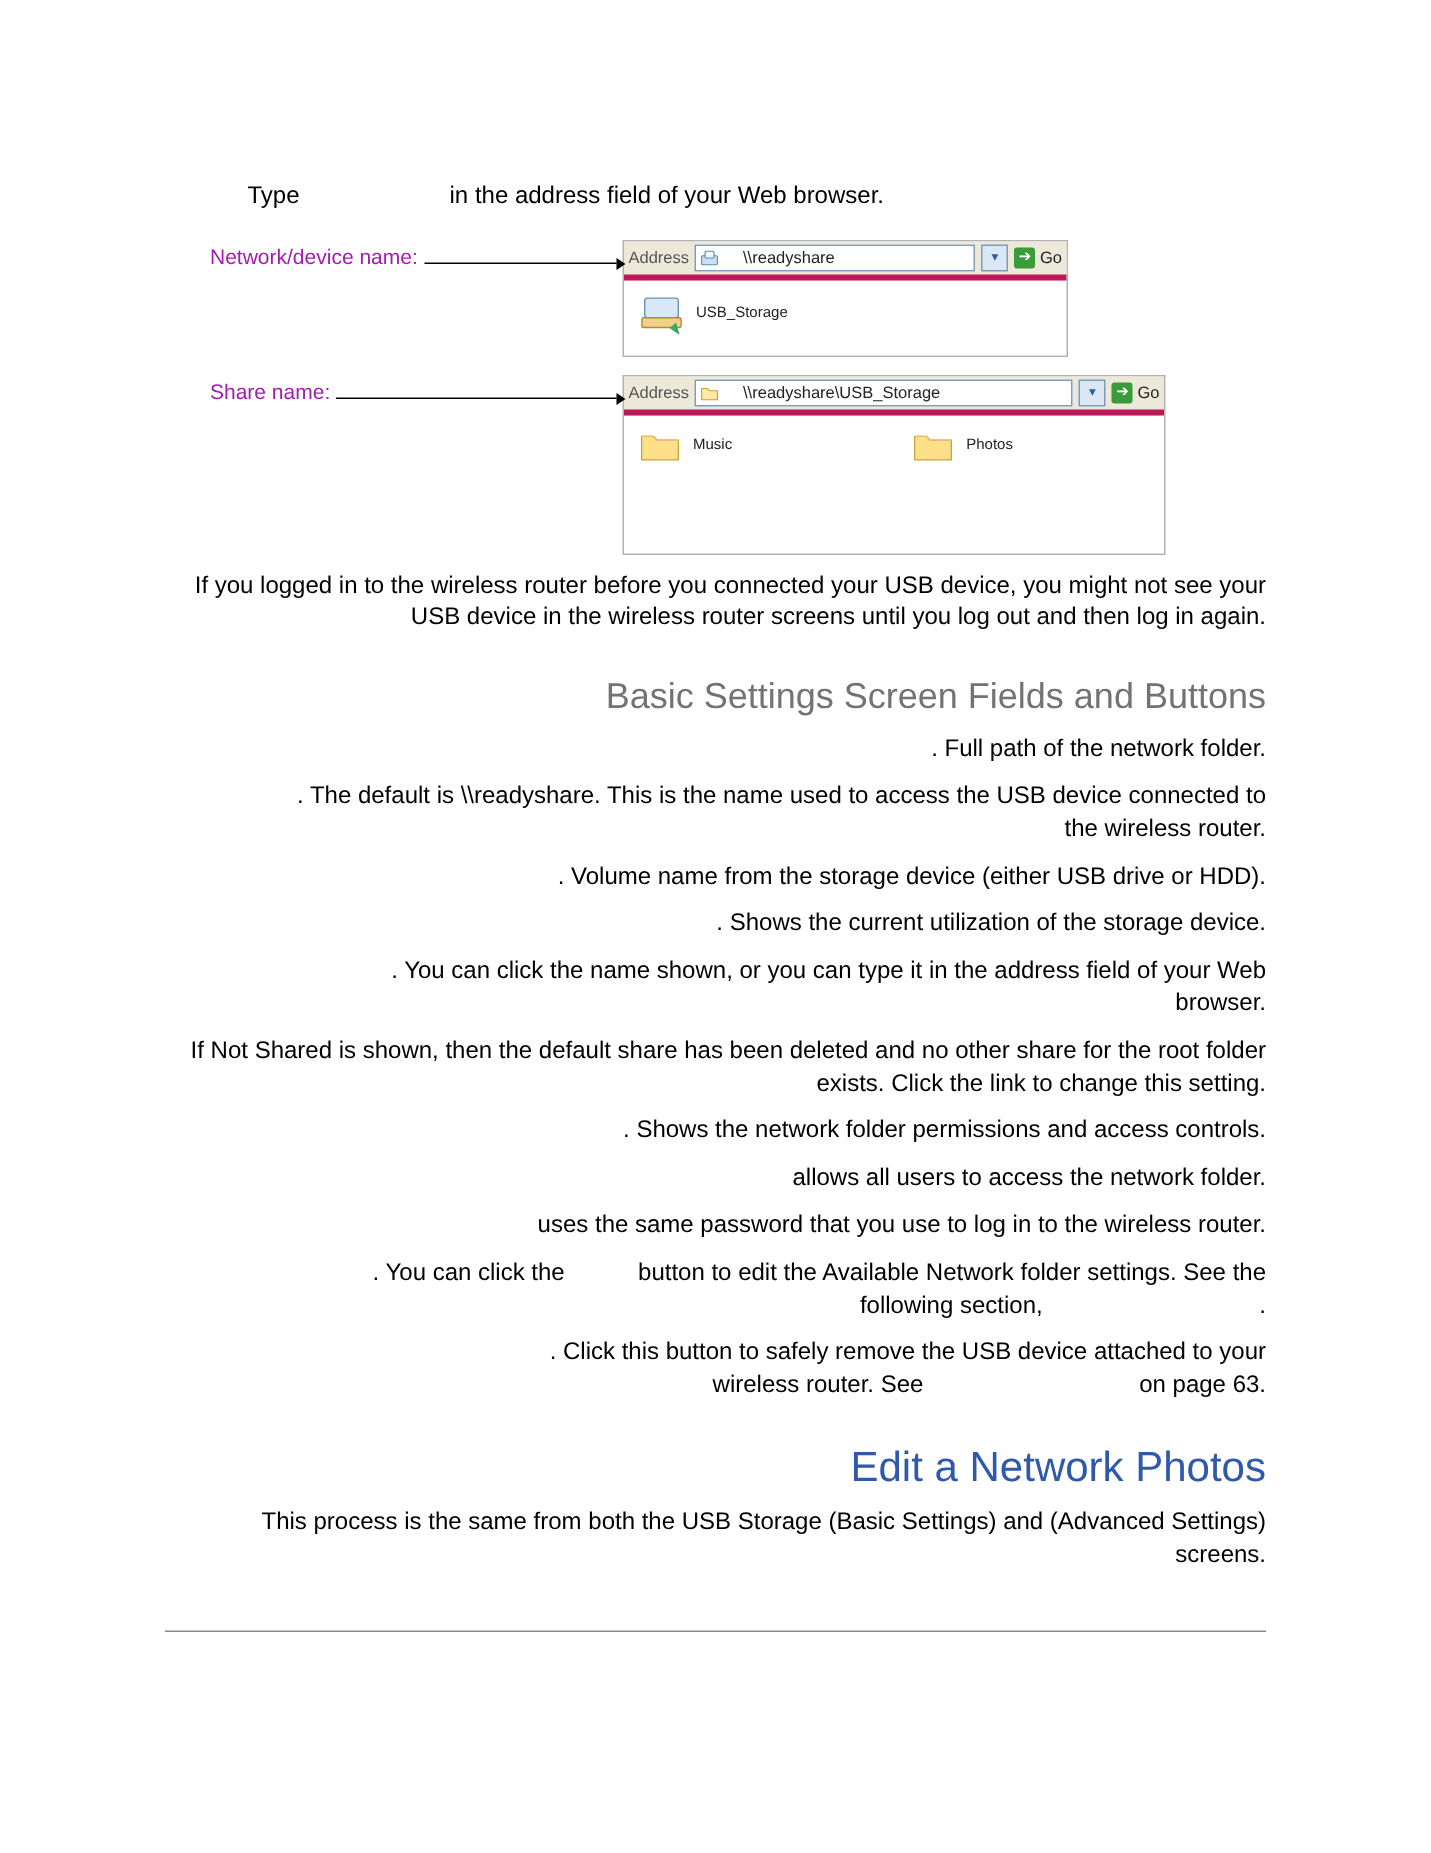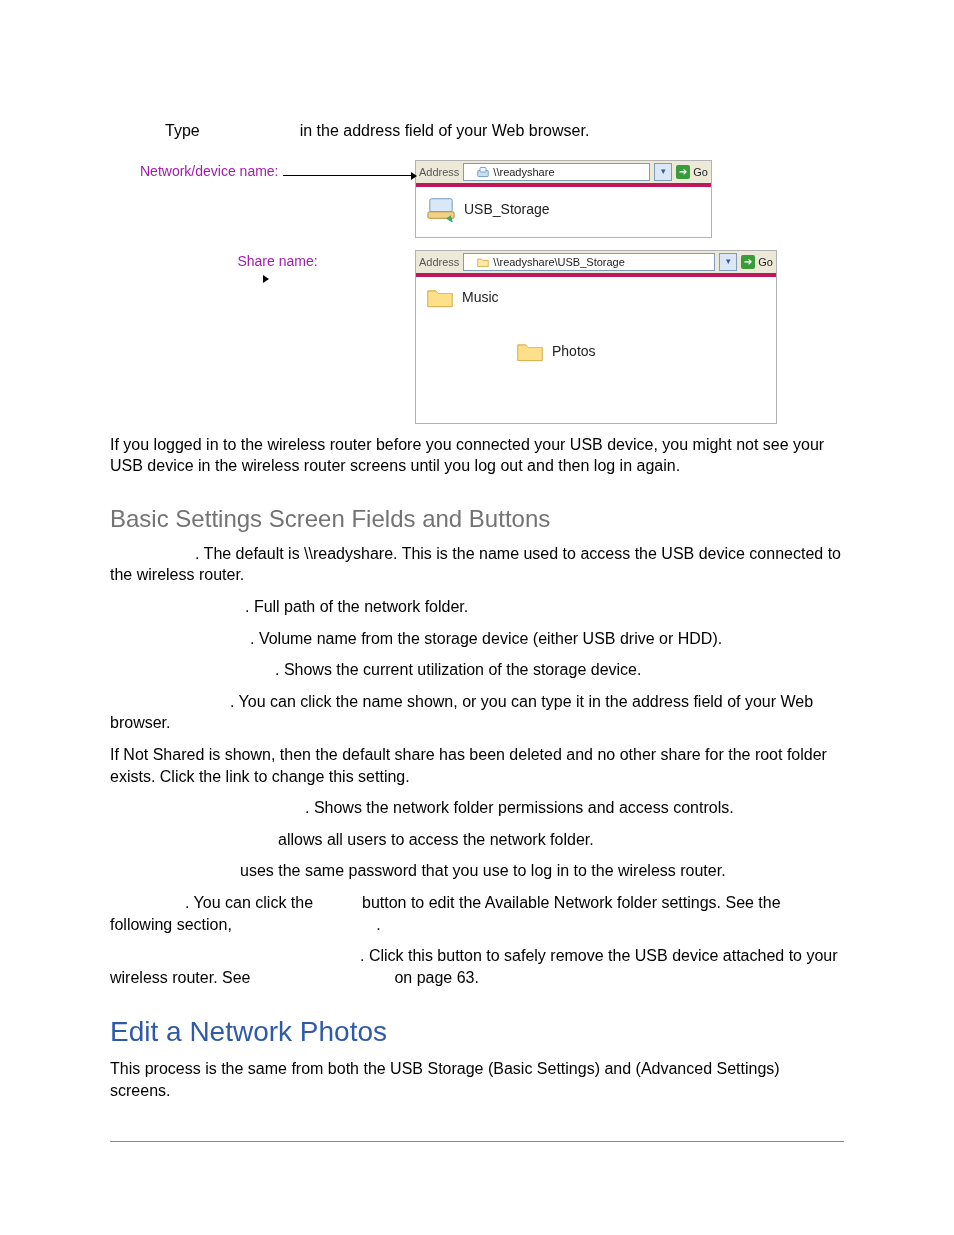--- a/index.html
+++ b/index.html
@@ -7,20 +7,21 @@
     padding: 0;
     background: #fff;
     font-family: Arial, Helvetica, sans-serif;
     color: #000;
     width: 954px;
   }
   .page {
     width: 954px;
     padding: 0 0 80px 0;
     box-sizing: border-box;
+    text-align: right;
   }
   .content {
     margin: 0 110px;
   }
   .indent {
     margin-left: 55px;
   }
   .row {
     display: flex;
     align-items: flex-start;
@@ -64,22 +65,22 @@
     color: #555;
     font-size: 11px;
   }
   .addr-input {
     flex: 1 1 auto;
     background: #fff;
     border: 1px solid #7f9db9;
     height: 16px;
     display: flex;
     align-items: center;
-    padding-left: 13px;
-    gap: 4px;
+    padding-left: 3px;
+    gap: 16px;
   }
   .addr-drop {
     width: 16px;
     height: 16px;
     background: #dbe7f5;
     border: 1px solid #7f9db9;
     display: flex;
     align-items: center;
     justify-content: center;
     color: #2a5ea0;
@@ -106,21 +107,21 @@
   .pane {
     padding: 8px 10px 14px 10px;
     display: flex;
     gap: 30px;
   }
   .fs-item {
     display: flex;
     align-items: center;
     gap: 8px;
   }
-  .fs-label { font-size: 14px; }
+  .fs-label { font-size: 10px; }
 
   .para {
     font-size: 16px;
     line-height: 1.35;
     margin: 10px 0;
   }
   .h2 {
     font-family: "Trebuchet MS", "Lucida Sans Unicode", sans-serif;
     font-size: 24px;
     color: #737373;
@@ -185,42 +186,42 @@
                 <path d="M22 25 l6 4 l-2 -7" fill="#4a7" stroke="#2a5"></path>
               </svg>
             </span>
             <span class="fs-label">USB_Storage</span>
           </div>
         </div>
       </div>
     </div>
 
     <div class="row" style="margin-top:12px; align-items:flex-start;">
-      <div style="width:305px; display:flex; align-items:center; padding-top:3px;flex-direction:column;">
+      <div style="width:305px; display:flex; align-items:center; padding-top:3px;">
         <span class="callout-label" style="margin-left:30px;">Share name:</span>
         <div class="callout-line callout-arrow"></div>
       </div>
       <div class="explorer" style="width:360px;">
         <div class="addrbar">
           <span class="addr-label">Address</span>
           <div class="addr-input">
             <span>
               <svg width="12" height="12" viewBox="0 0 16 16">
                   <path d="M1 4 h5 l2 2 h7 v8 h-14 z" fill="#ffe9a6" stroke="#caa23a"></path>
                 </svg>
             </span>
             <span>\\readyshare\USB_Storage</span>
           </div>
           <div class="addr-drop">▾</div>
           <div class="go-btn">
             <span class="go-icon">➔</span>
             <span>Go</span>
           </div>
         </div>
-        <div class="pane" style="padding-bottom:60px;flex-direction:column;">
+        <div class="pane" style="padding-bottom:60px;">
           <div class="fs-item">
             <span>
               <svg width="28" height="24" viewBox="0 0 32 26">
                   <path d="M2 6 h9 l3 3 h16 v15 h-28 z" fill="#ffe08a" stroke="#cfa23a"></path>
                   <path d="M2 6 h9 l3 3 h16" fill="none" stroke="#e6c069"></path>
                 </svg>
             </span>
             <span class="fs-label">Music</span>
           </div>
           <div class="fs-item" style="margin-left:90px;">
@@ -234,25 +235,25 @@
           </div>
         </div>
       </div>
     </div>
 
     <div class="para indent">If you logged in to the wireless router before you connected your USB device, you might not see your USB device in the wireless router screens until you log out and then log in again.</div>
 
     <div class="h2 indent">Basic Settings Screen Fields and Buttons</div>
 
     <div class="para indent">
+      <span style="display:inline-block; width:135px;"></span><span>. Full path of the network folder.</span>
+    </div>
+
+    <div class="para indent">
       <span style="display:inline-block; width:85px;"></span><span>. The default is \\readyshare. This is the name used to access the USB device connected to the wireless router.</span>
-    </div>
-
-    <div class="para indent">
-      <span style="display:inline-block; width:135px;"></span><span>. Full path of the network folder.</span>
     </div>
 
     <div class="para indent">
       <span style="display:inline-block; width:140px;"></span><span>. Volume name from the storage device (either USB drive or HDD).</span>
     </div>
 
     <div class="para indent">
       <span style="display:inline-block; width:165px;"></span><span>. Shows the current utilization of the storage device.</span>
     </div>
 

